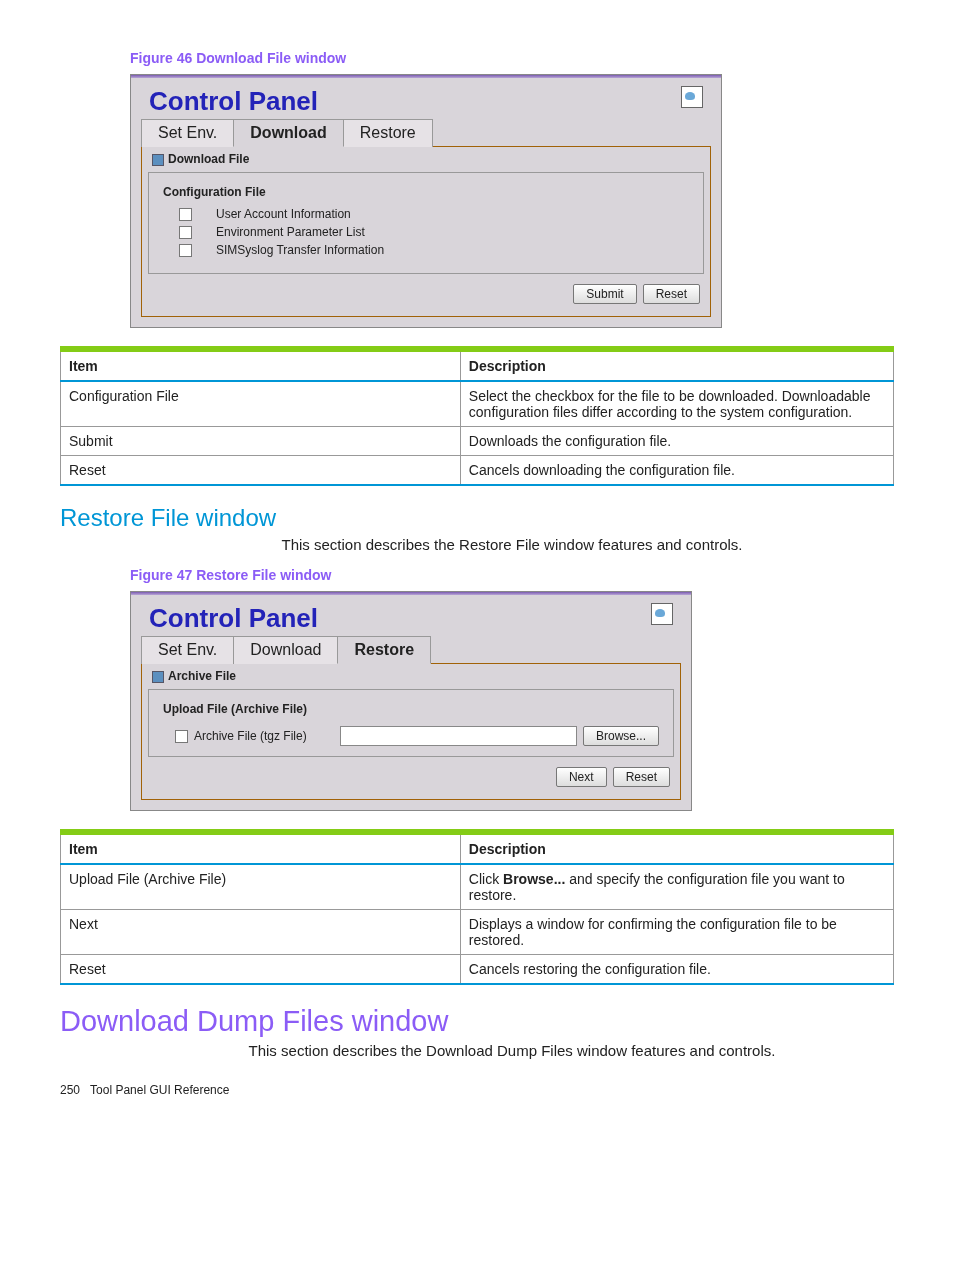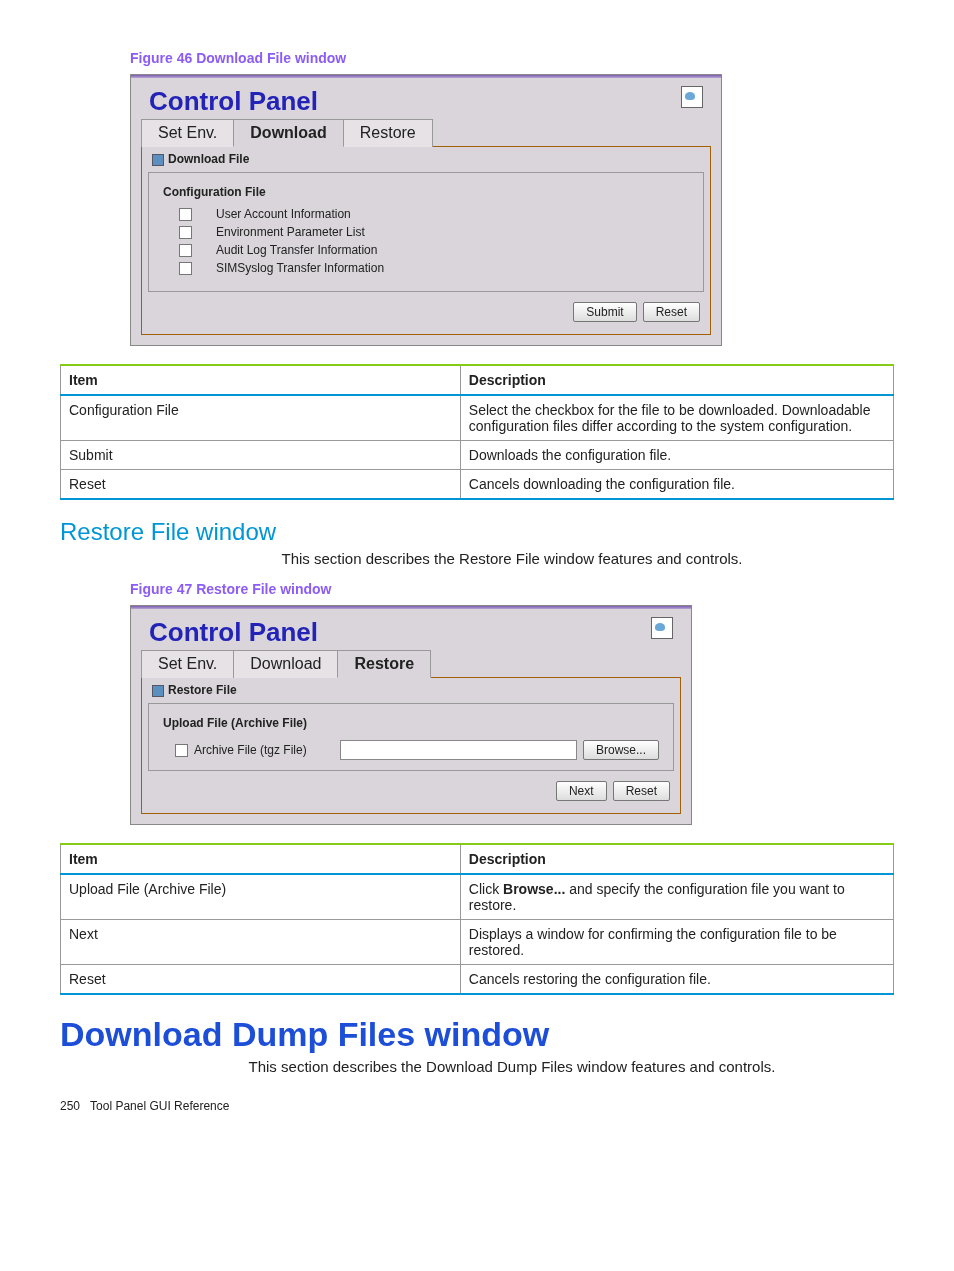--- a/index.html
+++ b/index.html
@@ -18,23 +18,23 @@
     font-size: 14px;
     margin: 0 0 8px 70px;
   }
   h2.sec {
     color: #0096d6;
     font-weight: normal;
     font-size: 24px;
     margin: 18px 0 4px 0;
   }
   h1.bigsec {
-    color: #1d4ed8;
-    font-weight: bold;
-    font-size: 34px;
+    color: #8b5cf6;
+    font-weight: normal;
+    font-size: 29px;
     margin: 20px 0 4px 0;
   }
   p.sec-desc {
     margin: 4px 0 14px 70px;
     font-size: 15px;
     text-align: center;
   }
   
   .panel-outer {
     margin-left: 70px;
@@ -165,21 +165,21 @@
     font-size:14px;
   }
   table.desc th, table.desc td {
     border:1px solid #999;
     padding:6px 8px;
     text-align:left;
     vertical-align:top;
   }
   table.desc th {
     font-weight:bold;
-    border-top:2px solid #84cc16;
+    border-top:6px solid #84cc16;
     border-bottom:2px solid #0096d6;
   }
   table.desc tr.last td {
     border-bottom:2px solid #0096d6;
   }
   .footer {
     font-size:12px;
     margin-top:24px;
   }
 </style>
@@ -208,24 +208,20 @@
       <div class="chk-row">
           <span class="chkbox"></span>
           <span>User Account Information</span>
         </div>
       <div class="chk-row">
           <span class="chkbox"></span>
           <span>Environment Parameter List</span>
         </div>
       <div class="chk-row">
           <span class="chkbox"></span>
-          <span>Audit Log Transfer Information</span>
-        </div>
-      <div class="chk-row">
-          <span class="chkbox"></span>
           <span>SIMSyslog Transfer Information</span>
         </div>
     </div>
     <div class="btn-row">
       <div class="btn">Submit</div>
       <div class="btn">Reset</div>
     </div>
   </div>
 </div>
 
@@ -261,21 +257,21 @@
     <span>Control Panel</span>
     <span class="duck-icon"></span>
   </div>
   <div class="tabbar">
     <div class="tab">Set Env.</div>
     <div class="tab">Download</div>
     <div class="tab active">Restore</div>
   </div>
   <div class="tab-body">
     <div class="subtab-label">
-      <span class="sq"></span><span>Restore File</span>
+      <span class="sq"></span><span>Archive File</span>
     </div>
     <div class="inset-box" style="padding-bottom:10px">
       <div class="section-lbl">Upload File (Archive File)</div>
       <div class="file-input-row" style="padding-left:12px">
         <span class="chkbox"></span>
         <span style="flex:0 0 140px">Archive File (tgz File)</span>
         <span class="file-text" style="flex:1"></span>
         <div class="btn">Browse...</div>
       </div>
     </div>

